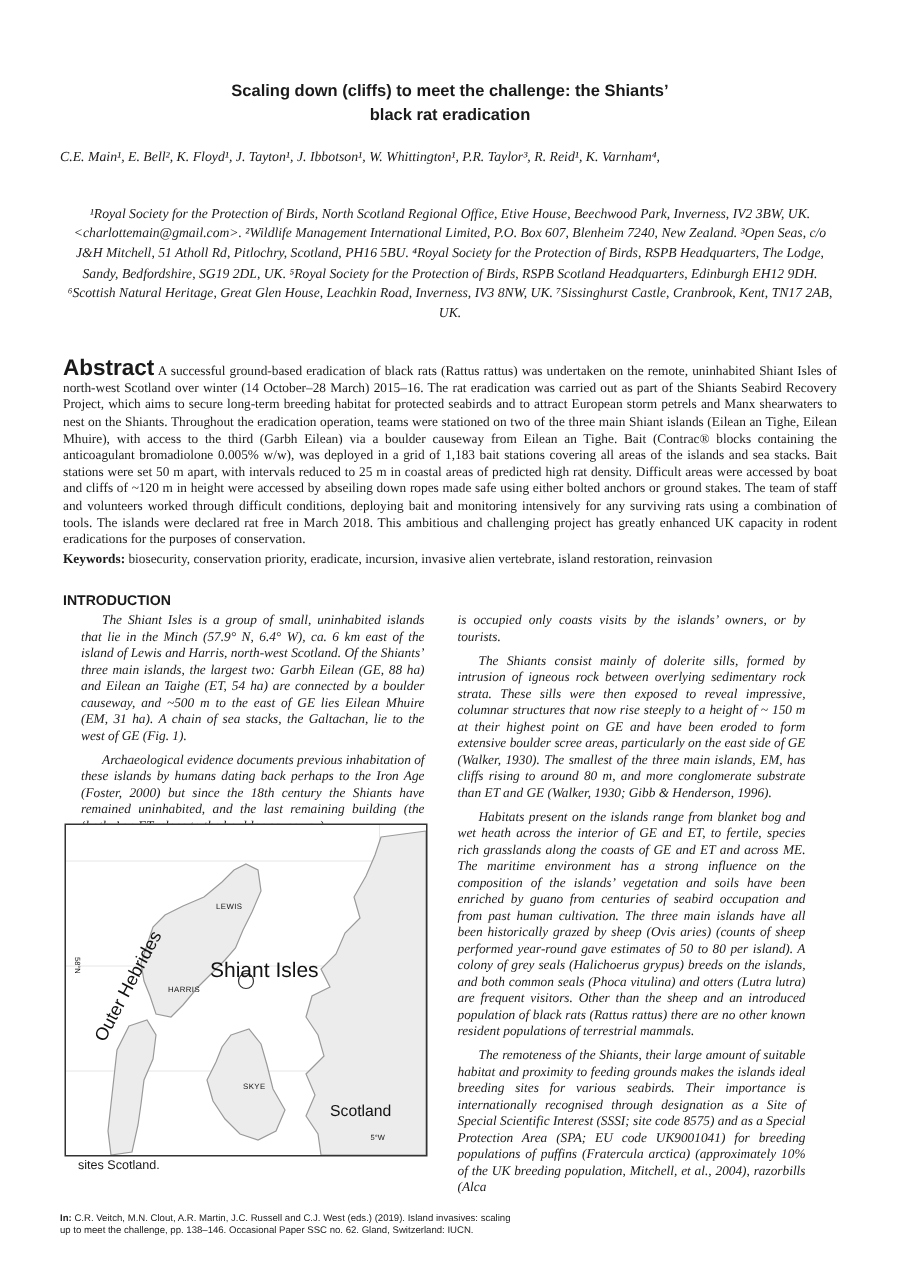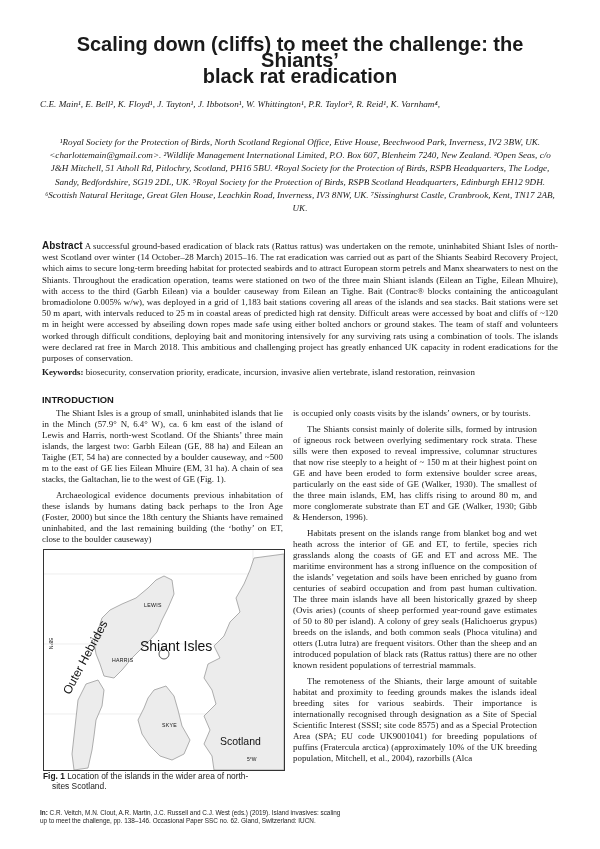--- a/index.html
+++ b/index.html
@@ -1,34 +1,34 @@
 <!DOCTYPE html>
 <html><head>
 <meta charset="utf-8">
 <style>
   html, body { margin: 0; padding: 0; background: #ffffff; }
   body { width: 600px; height: 849px; position: relative; overflow: hidden; color: #1a1a1a; }
 
-  #title { position: absolute; left: 60px; top: 36px; width: 480px; text-align: center;
-    font-family: "Liberation Sans", sans-serif; font-weight: bold; font-size: 20px; line-height: 16px; color: #1a1a1a; }
+  #title { position: absolute; left: 60px; top: 53px; width: 480px; text-align: center;
+    font-family: "Liberation Sans", sans-serif; font-weight: bold; font-size: 11px; line-height: 16px; color: #1a1a1a; }
   #authors { position: absolute; left: 40px; top: 98px; width: 520px; text-align: left;
     font-family: "Liberation Serif", serif; font-style: italic; font-size: 9.2px; line-height: 13px; }
   #affiliations { position: absolute; left: 40px; top: 136px; width: 520px; text-align: center;
     font-family: "Liberation Serif", serif; font-style: italic; font-size: 9.1px; line-height: 13.2px; }
   #abstract { position: absolute; left: 42px; top: 240px; width: 516px; text-align: justify;
     font-family: "Liberation Serif", serif; font-size: 8.9px; line-height: 11.2px; }
-  #abstract .lbl { font-family: "Liberation Sans", sans-serif; font-weight: bold; font-size: 10px; }
+  #abstract .lbl { font-family: "Liberation Sans", sans-serif; font-weight: bold; font-size: 15px; }
   #keywords { position: absolute; left: 42px; top: 367px; width: 520px;
     font-family: "Liberation Serif", serif; font-size: 8.9px; line-height: 11px; white-space: nowrap; }
   #keywords .lbl { font-weight: bold; }
   #intro-heading { position: absolute; left: 42px; top: 394px;
     font-family: "Liberation Sans", sans-serif; font-weight: bold; font-size: 9.4px; }
 
   .col { position: absolute; font-family: "Liberation Serif", serif; font-size: 8.9px; line-height: 11px; text-align: justify; }
-  .col p { margin: 0 0 5px 0; text-indent: 14px; }
+  .col p { margin: 0 0 5px 12px; text-indent: 14px; font-style: italic; }
   .col p.noindent { text-indent: 0; }
   #col-left { left: 42px; top: 408px; width: 241px; }
   #col-right { left: 293px; top: 408px; width: 244px; }
 
   #map { position: absolute; left: 43px; top: 549px; width: 240px; height: 220px; border: 1px solid #333; background: #fff; overflow: hidden; }
   #map svg { position: absolute; left: 0; top: 0; }
   .maplbl { position: absolute; font-family: "Liberation Sans", sans-serif; color: #111; }
 
   #fig-caption { position: absolute; left: 43px; top: 771px; width: 240px;
     font-family: "Liberation Sans", sans-serif; font-size: 8.4px; line-height: 10px; padding-left: 0; }
@@ -97,20 +97,19 @@
   <div class="maplbl" style="left:100px; top:52px; font-size:5.2px; letter-spacing:0.3px; text-transform:uppercase;">Lewis</div>
   <div class="maplbl" style="left:68px; top:107px; font-size:5.2px; letter-spacing:0.3px; text-transform:uppercase;">Harris</div>
   <div class="maplbl" style="left:96px; top:88px; font-size:14px;">Shiant Isles</div>
   <div class="maplbl" style="left:176px; top:145px; font-size:10.5px;margin-top:40px;">Scotland</div>
   <div class="maplbl" style="left:118px; top:172px; font-size:5.2px; letter-spacing:0.3px; text-transform:uppercase;">Skye</div>
   <div class="maplbl" style="left:2px; top:88px; font-size:5px; transform: rotate(90deg); transform-origin:left top; left:10px;">58°N</div>
   <div class="maplbl" style="left:203px; top:206px; font-size:5px;">5°W</div>
 </div>
 
 <div id="fig-caption">
-  <div><span class="lbl">Fig. 1</span><span> Location of the islands in the wider area of north-</span></div>
   <div class="cont">sites Scotland.</div>
 </div>
 
 <div id="citation">
   <div><span class="lbl">In:</span><span> C.R. Veitch, M.N. Clout, A.R. Martin, J.C. Russell and C.J. West (eds.) (2019). Island invasives: scaling</span></div>
   <div>up to meet the challenge, pp. 138–146. Occasional Paper SSC no. 62. Gland, Switzerland: IUCN.</div>
 </div>
 
 </body></html>

